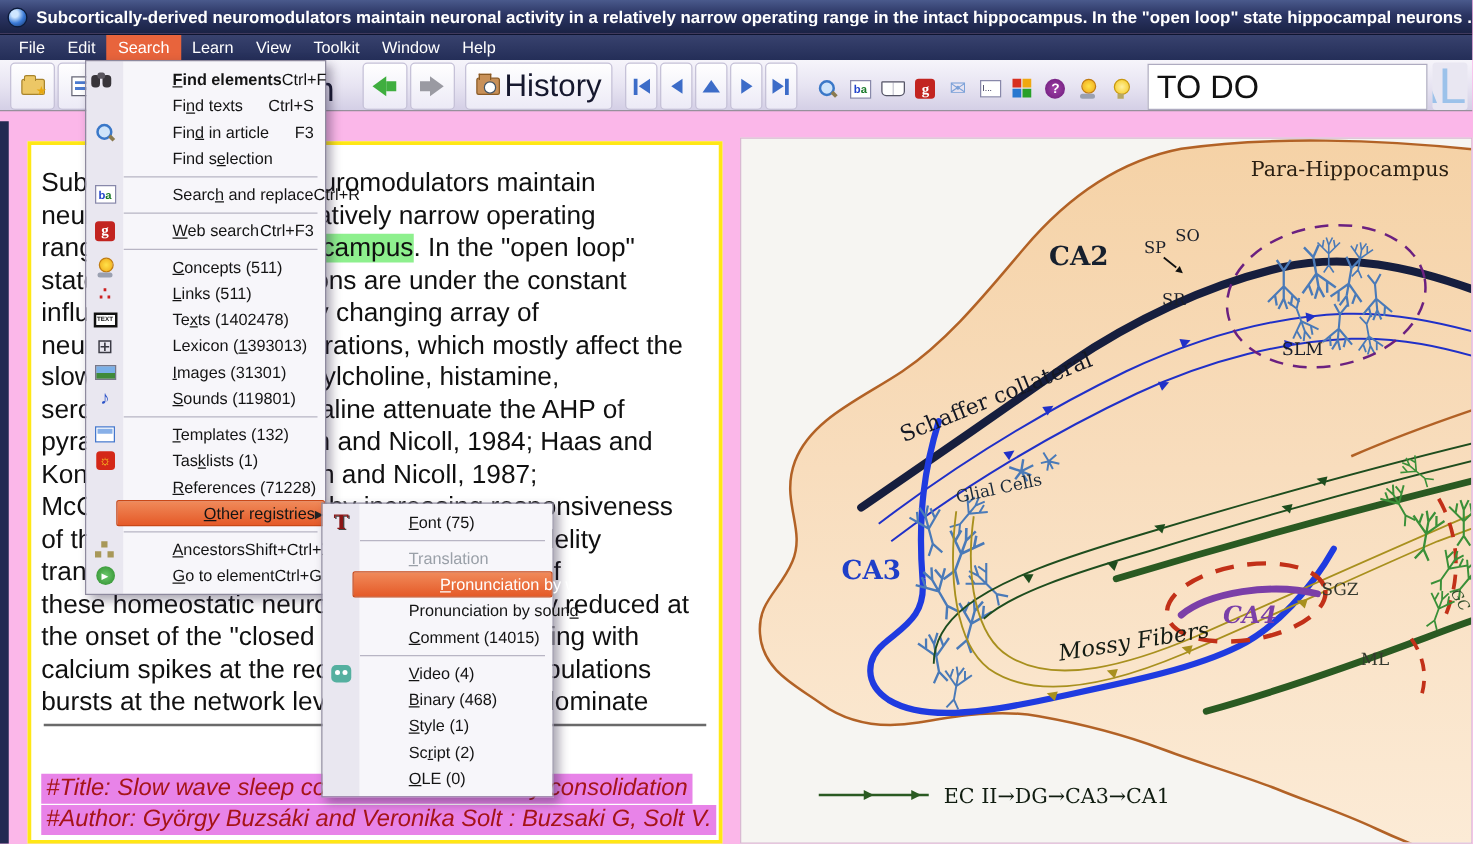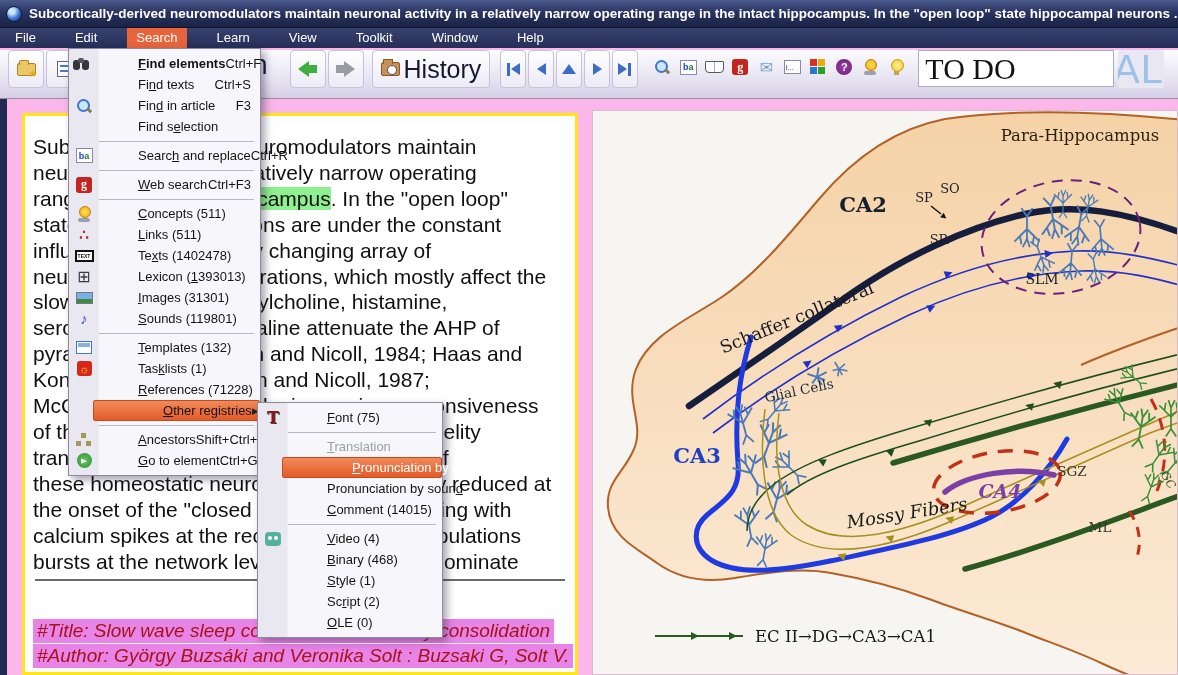--- a/index.html
+++ b/index.html
@@ -11,36 +11,36 @@
     background:linear-gradient(#4a5a8c,#2a3462 45%,#1a2244); display:flex; align-items:center;
     padding-left:6px; z-index:40; border-bottom:1px solid #0e1430;}
   .appicon { width:16px; height:16px; border-radius:50%;
     background:radial-gradient(circle at 35% 30%, #cfe6ff 0 20%, #3a7ad8 55%, #17305e 100%);
     border:1px solid #0c1a38; margin-right:7px; flex:0 0 auto;}
   .titletext { color:#fff; font-weight:bold; font-size:13.5px; white-space:nowrap; overflow:hidden; }
 
   
   .menubar { position:absolute; top:28px; left:0; right:0; height:20px;
     background:linear-gradient(#38426e,#242e58); display:flex; align-items:stretch;
-    padding-left:6px; z-index:40;gap:21px; }
+    padding-left:6px; z-index:40; }
   .menubar .mb { color:#fff; font-size:13px; padding:2px 9px 0 9px; }
   .menubar .mb.active { background:#e8643c; }
 
   
-  .toolbar { position:absolute; top:50px; left:0; right:0; height:49px;
+  .toolbar { position:absolute; top:40px; left:0; right:0; height:49px;
     background:linear-gradient(#fcfbfe,#e7e4f2 60%,#d4cfe6); border-bottom:1px solid #97909c;
-    display:flex; align-items:flex-start; padding:0 14px 0 8px; z-index:30; }
+    display:flex; align-items:flex-end; padding:0 4px 0 8px; z-index:30; }
   .tbtn { height:38px; min-width:36px; border:1px solid #c6c2d8; border-radius:4px;
     background:linear-gradient(#ffffff,#eceaf6); display:flex; align-items:center;
     justify-content:center; margin-right:2px; flex:0 0 auto; }
   .tbtn.flat { height:34px; min-width:24px; border-color:transparent; background:transparent; }
   .caption { font-size:27px; color:#16182e; margin-left:98px; white-space:nowrap; }
   .histcap { font-size:25px; color:#16182e; margin-left:4px; }
-  .todo { width:196px; height:37px; border:1px solid #aeabc0; font-size:30px;
-    font-family:Liberation Serif, serif; padding:0 6px; margin-left:8px; color:#111; background:#fff;}
+  .todo { width:224px; height:37px; border:1px solid #aeabc0; font-size:26px;
+    font-family:Liberation Sans, sans-serif; padding:0 6px; margin-left:8px; color:#111; background:#fff;}
   .rightpanel { flex:1; height:38px; margin-left:4px; background:#e9e7f2; border-radius:3px;
     display:flex; align-items:center; justify-content:flex-end; overflow:hidden; }
   .altext { font-size:40px; color:#9cc2ea; margin-right:0px; letter-spacing:1px; }
 
   
   .t-l { width:0;height:0;border:6px solid transparent; border-right:9px solid #3c6cc8; border-left:0;}
   .t-r { width:0;height:0;border:6px solid transparent; border-left:9px solid #3c6cc8; border-right:0;}
   .t-u { width:0;height:0;border-left:7px solid transparent;border-right:7px solid transparent;
          border-bottom:10px solid #3c6cc8;}
   .vbar { width:3px; height:13px; background:#3c6cc8; margin:0 1px;}

